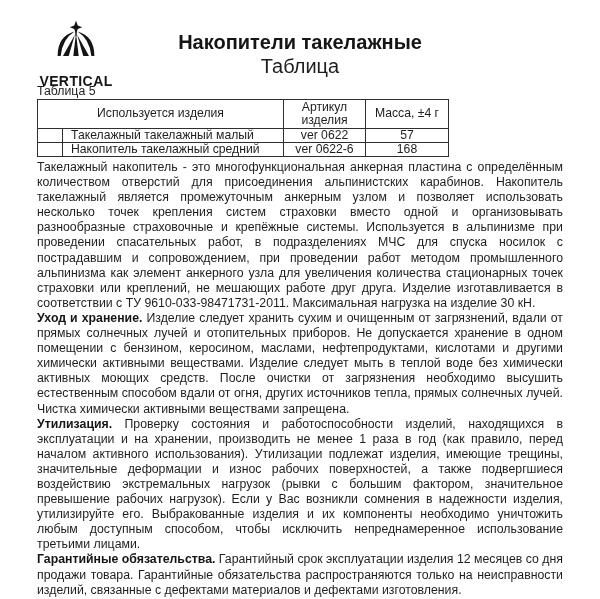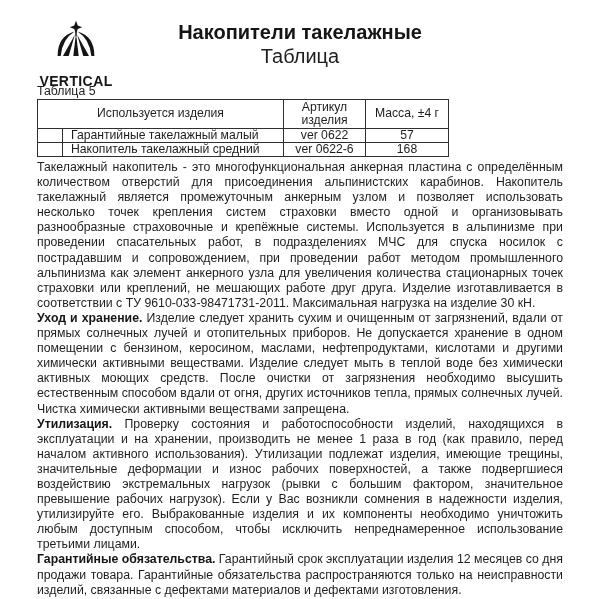--- a/index.html
+++ b/index.html
@@ -10,21 +10,21 @@
     color: #1e1e1e;
     -webkit-font-smoothing: antialiased;
   }
   .page { position: relative; width: 600px; height: 599px; overflow: hidden; background: #fff; }
 
   
   .header { position: relative; height: 84px; }
   .logo { position: absolute; left: 36px; top: 20px; width: 80px; text-align: center; }
   .logo-icon svg { display: block; margin: 0 auto; width: 46px; height: 40px; }
   .brand { font-size: 14px; font-weight: bold; letter-spacing: 0.4px; margin-top: 13px; color: #151515; }
-  .titles { text-align: center; padding-top: 20px; }
+  .titles { text-align: center; padding-top: 30px; }
   .title { font-size: 20px; font-weight: bold; line-height: 24px; color: #151515; }
   .subtitle { font-size: 20px; line-height: 24px; color: #1e1e1e; }
 
   
   .content { margin: 0 37px; }
   .section-heading { font-weight: bold; font-size: 12.3px; line-height: 14px; margin-top: 2px; color: #151515; }
   .table-caption { font-size: 12.3px; line-height: 14px; }
 
   table.spec { border-collapse: collapse; table-layout: fixed; margin-top: 1px; }
   table.spec th, table.spec td {
@@ -82,21 +82,21 @@
       <thead>
         <tr>
           <th colspan="2">Используется изделия</th>
           <th>Артикул изделия</th>
           <th>Масса, ±4 г</th>
         </tr>
       </thead>
       <tbody>
         <tr>
           <td></td>
-          <td class="name-cell">Гарантийные такелажный малый</td>
+          <td class="name-cell">Такелажный такелажный малый</td>
           <td>ver 0622</td>
           <td>57</td>
         </tr>
         <tr>
           <td></td>
           <td class="name-cell">Накопитель такелажный средний</td>
           <td>ver 0622-6</td>
           <td>168</td>
         </tr>
       </tbody>

